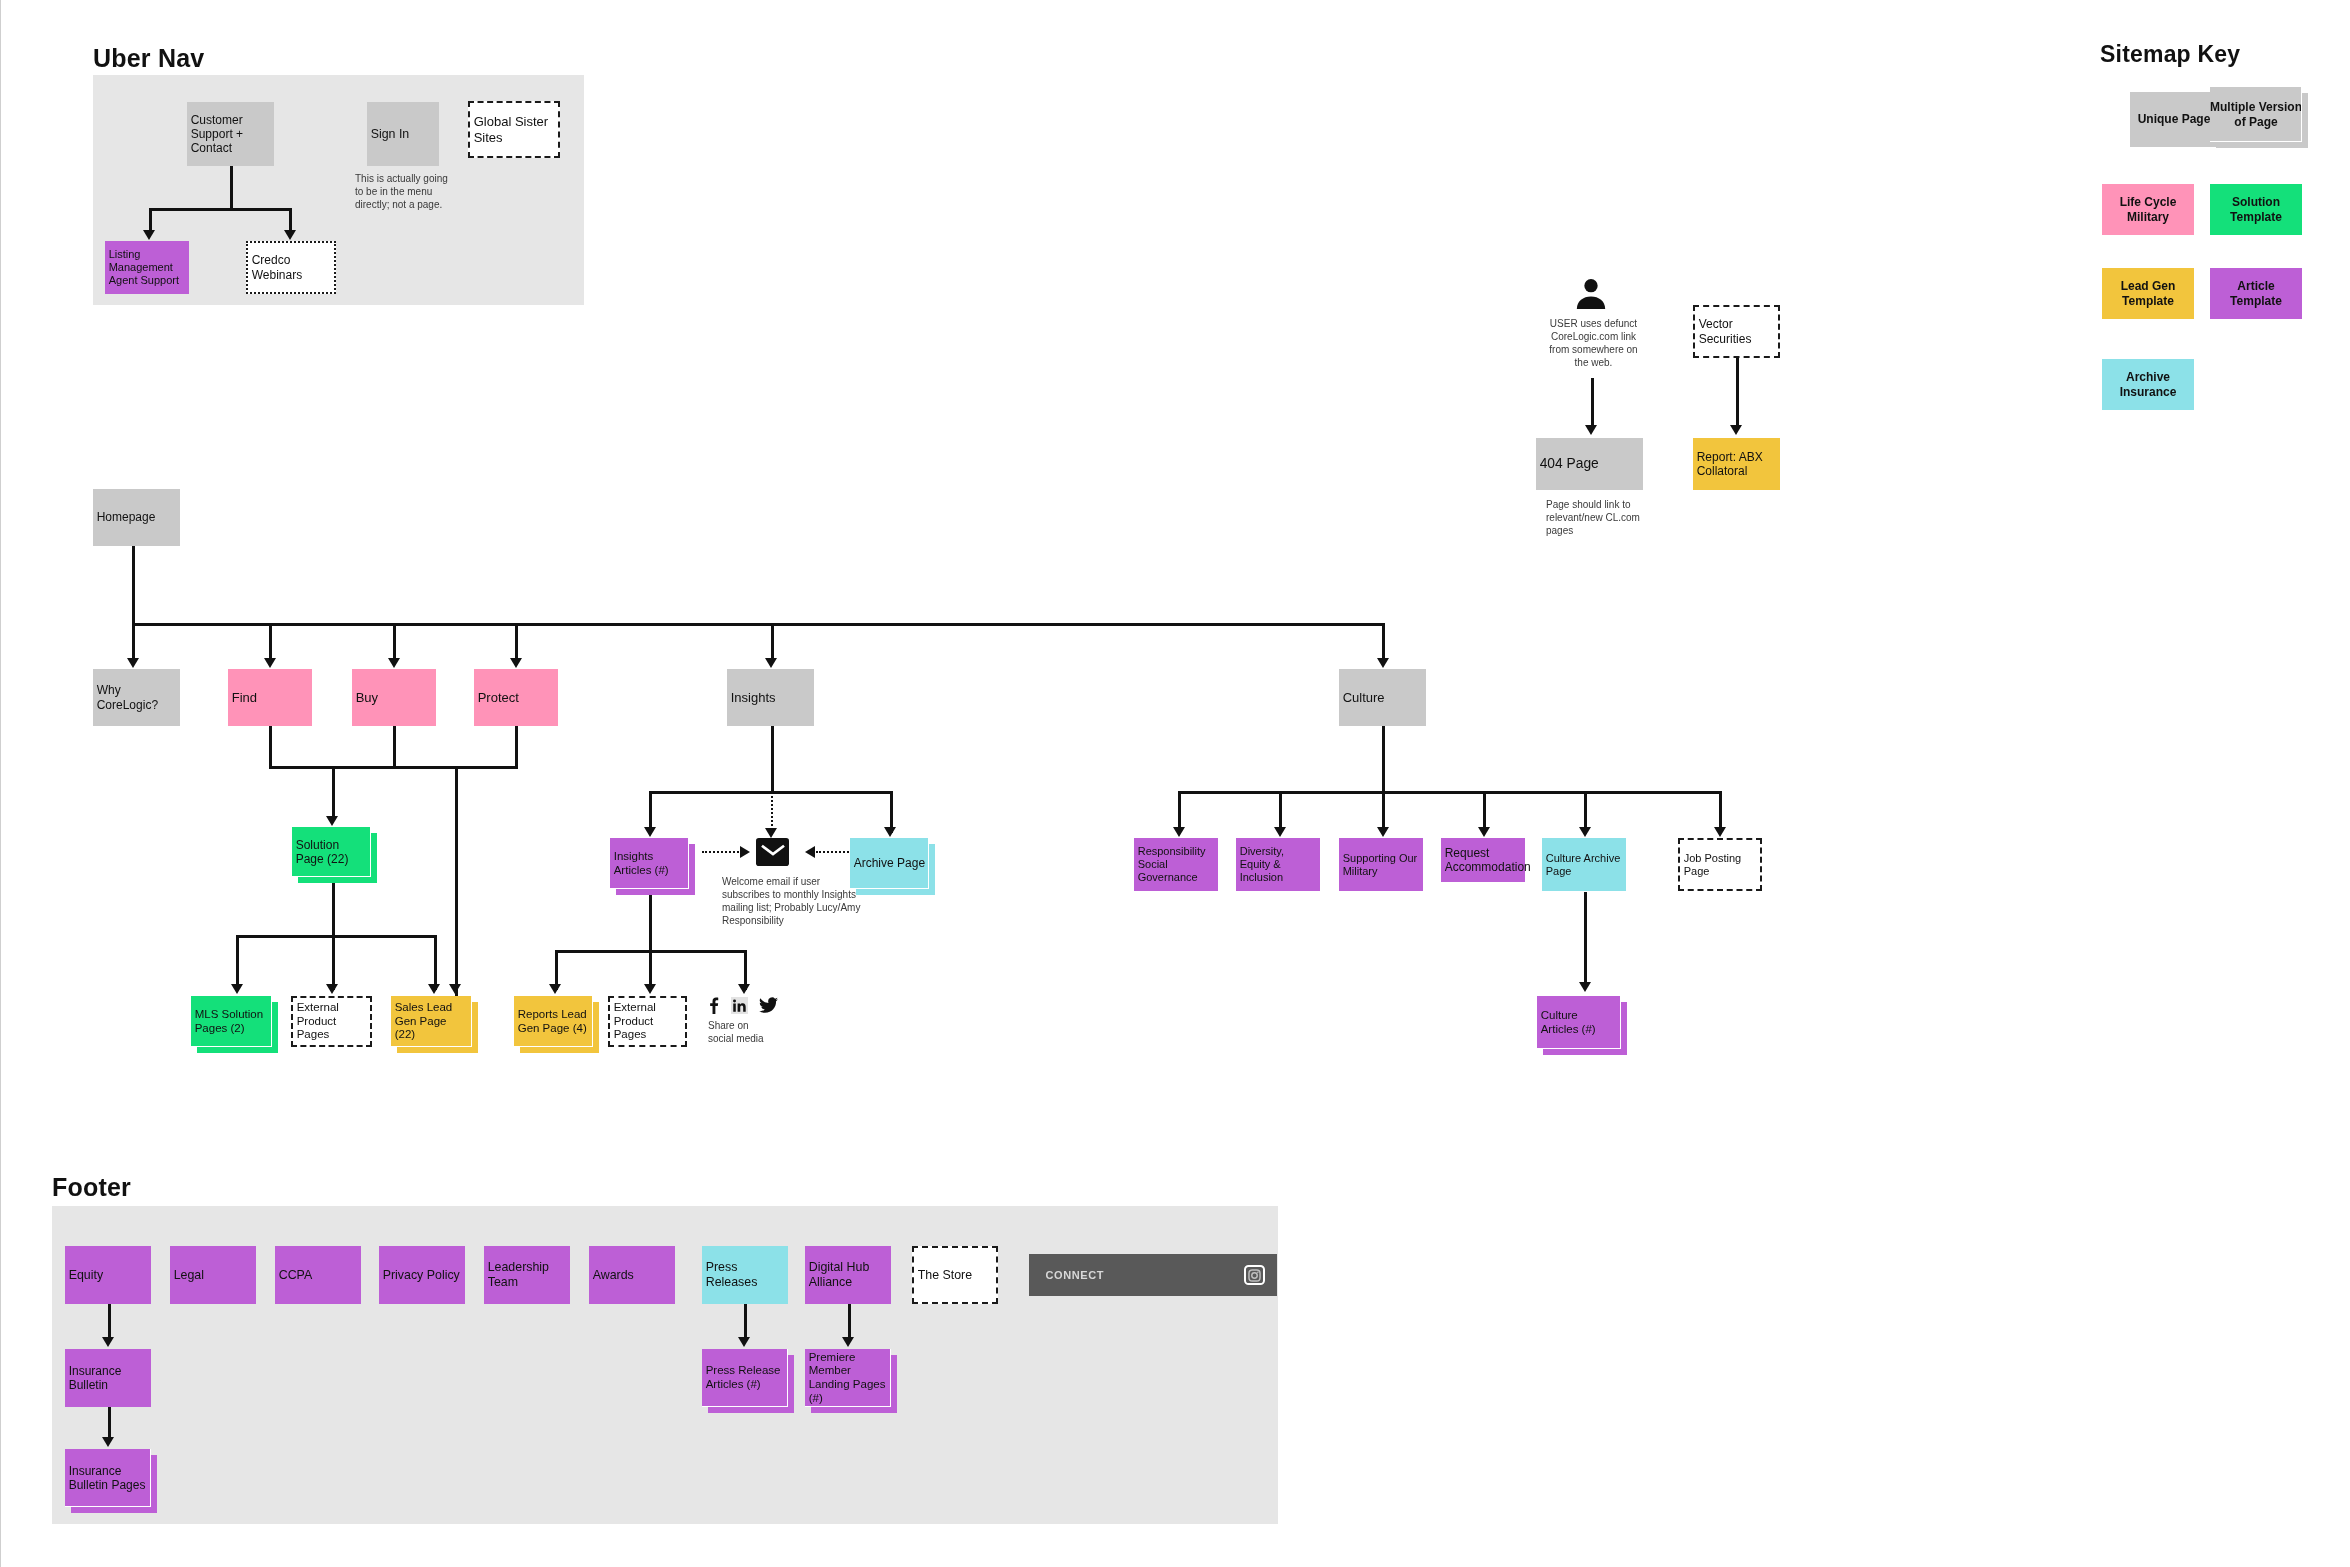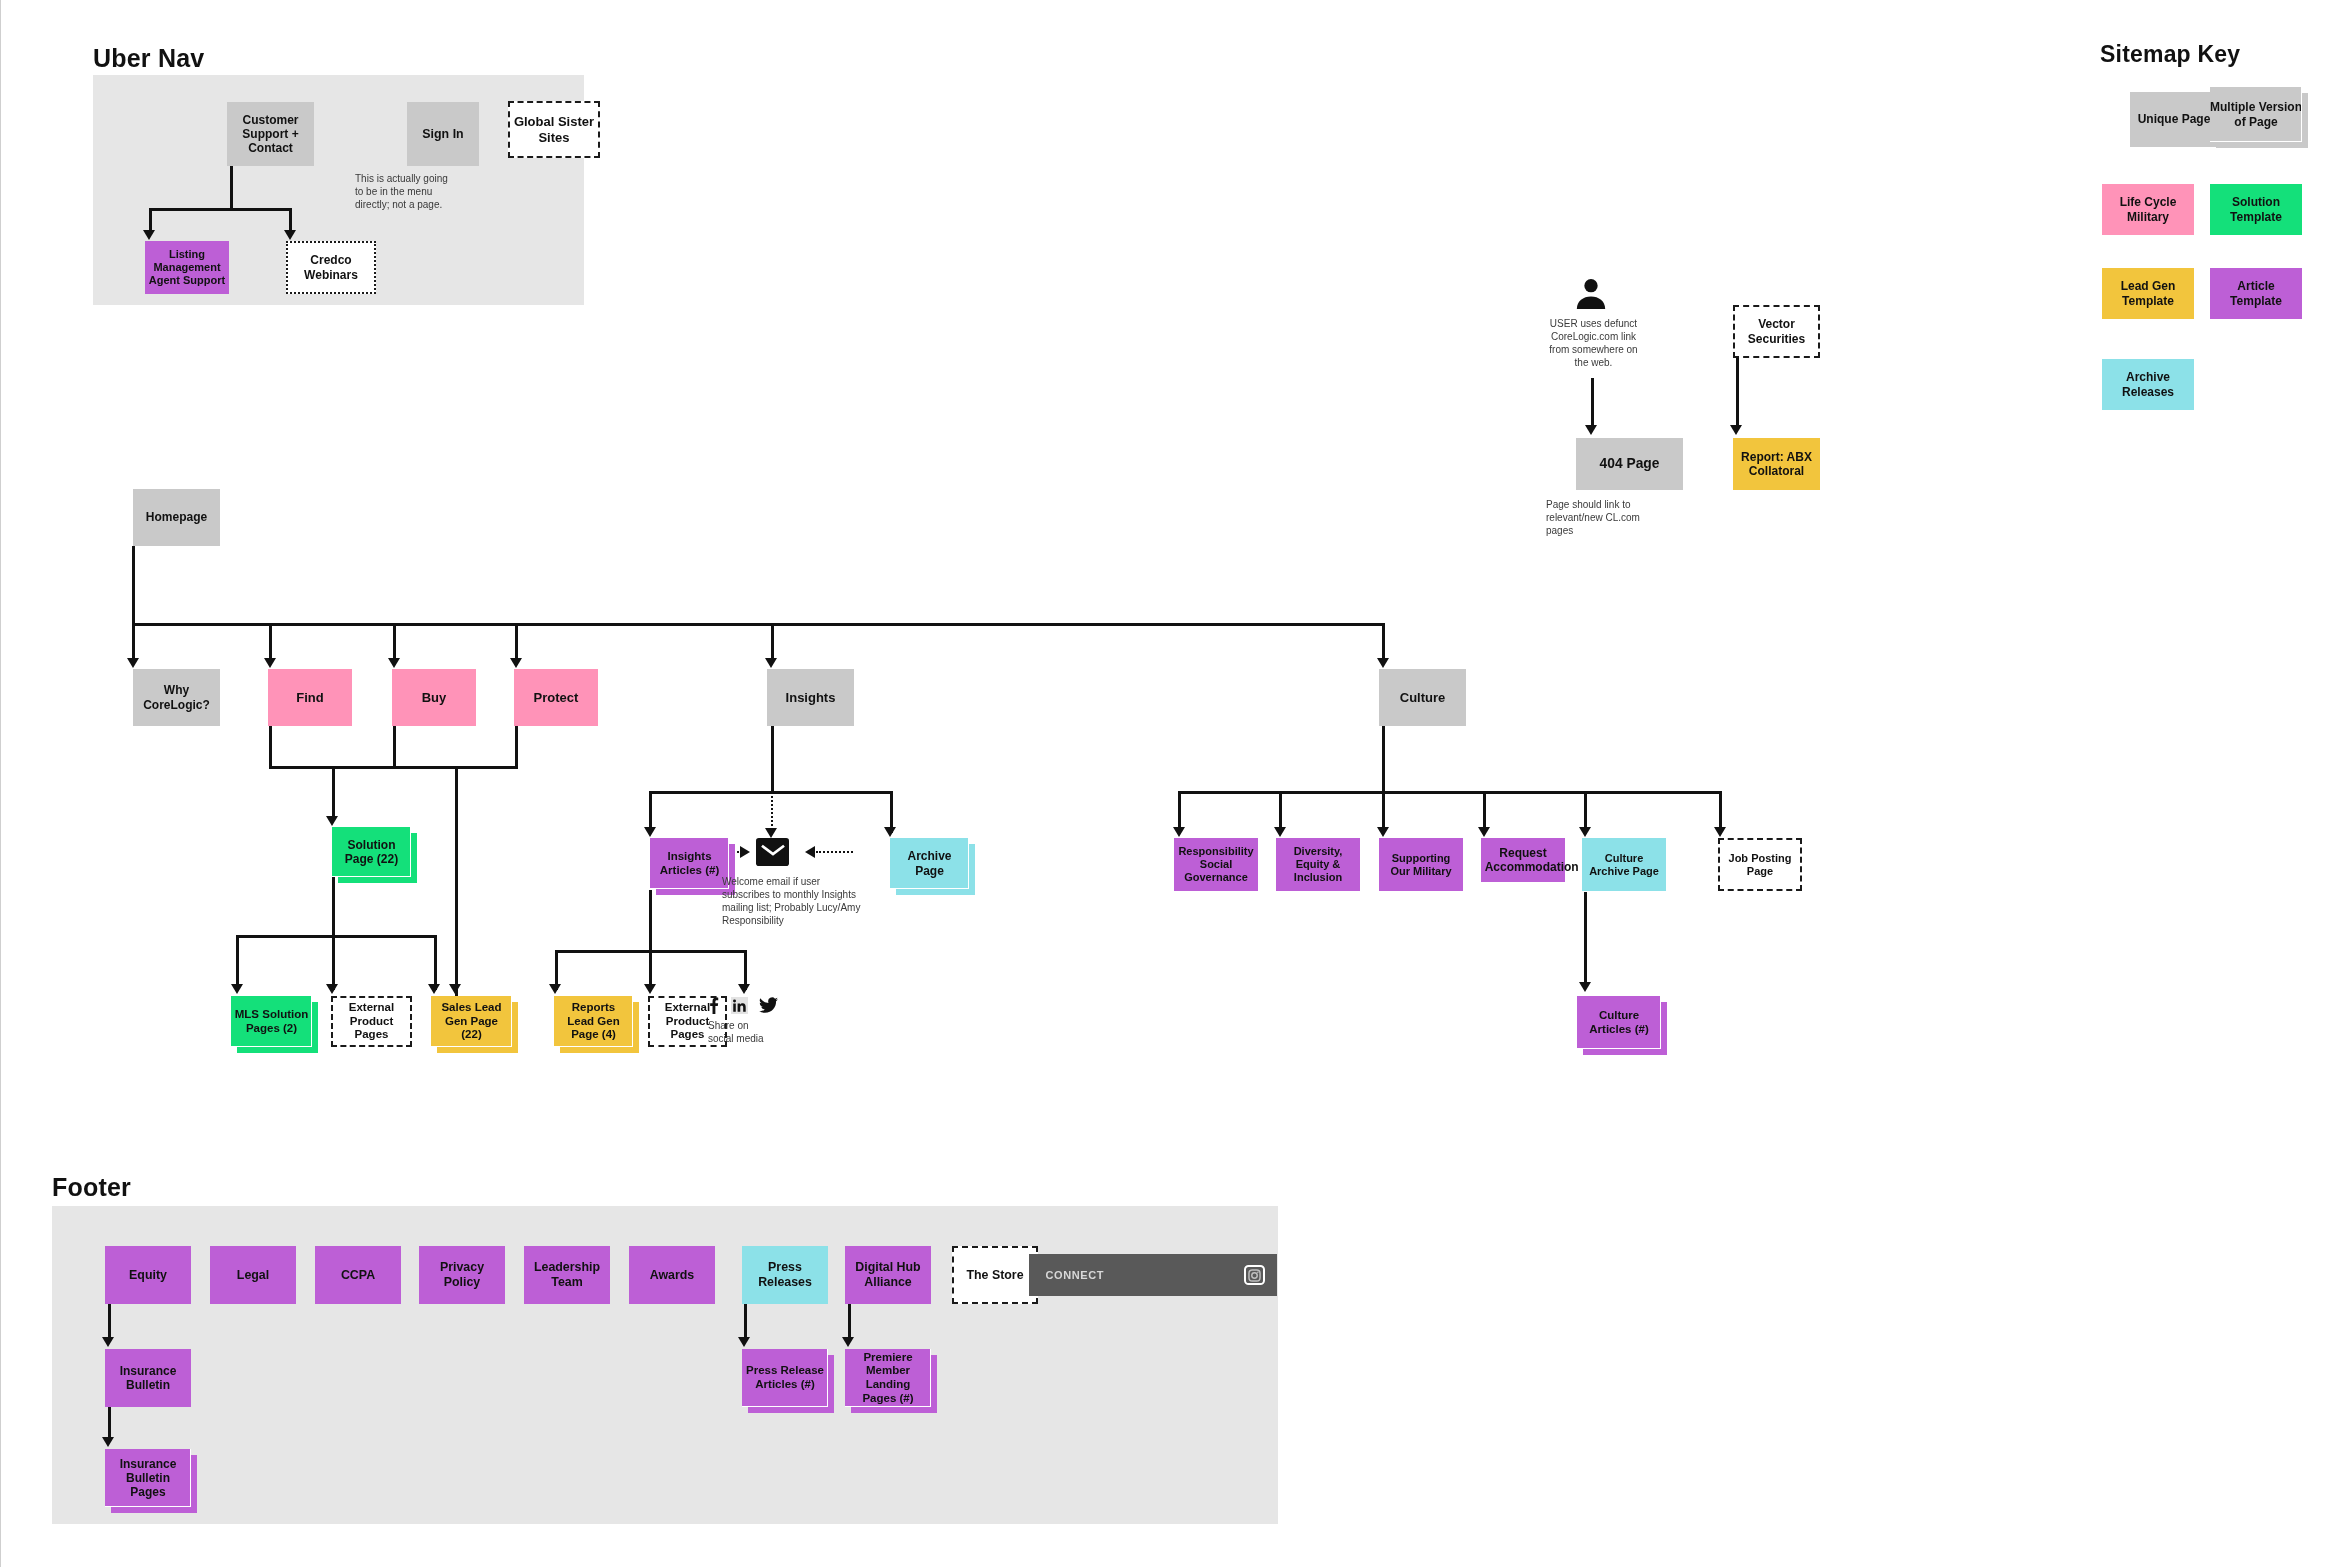--- a/index.html
+++ b/index.html
@@ -12,24 +12,23 @@
 
   
   .sec-title{position:absolute;font-weight:bold;color:#111;letter-spacing:0.2px;}
 
   
   .panel{position:absolute;background:#e6e6e6;}
 
   
   .node{
     position:absolute;box-sizing:border-box;
-    display:flex;align-items:center;justify-content:center;text-align:center;
-    font-weight:bold;color:#111;line-height:1.18;padding:1.8px 3.7px;
+    display:flex;align-items:center;justify-content:center;text-align:left;
+    font-weight:normal;color:#111;line-height:1.18;padding:1.8px 3.7px;
     z-index:5;
-    margin-left:40px;
   }
   .node span{display:block;width:100%;}
 
   .t-unique   {background:#c9c9c9;}
   .t-lifecycle{background:#ff93b8;}
   .t-solution {background:#14e07a;}
   .t-leadgen  {background:#f2c53d;}
   .t-article  {background:#bd5fd6;}
   .t-archive  {background:#8ce1e8;}
   .t-dashed   {background:#fff;border:2.3px dashed #1a1a1a;}
@@ -403,17 +402,17 @@
   </div>
 
   <div class="key-sw t-leadgen" style="left:2101px;top:268px;width:92px;height:51px;font-size:12px;">
     <span>Lead Gen Template</span>
   </div>
   <div class="key-sw t-article" style="left:2209px;top:268px;width:92px;height:51px;font-size:12px;">
     <span>Article Template</span>
   </div>
 
   <div class="key-sw t-archive" style="left:2101px;top:359px;width:92px;height:51px;font-size:12px;">
-    <span>Archive Releases</span>
+    <span>Archive Insurance</span>
   </div>
 
 </div>
 
 
 </body></html>

